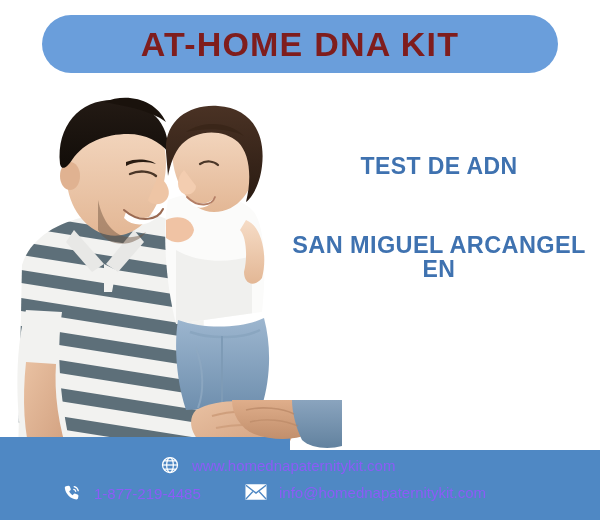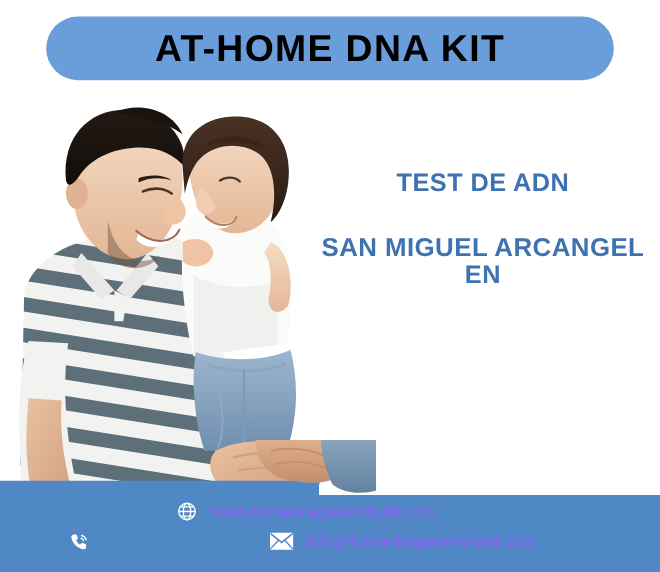--- a/index.html
+++ b/index.html
@@ -26,21 +26,21 @@
     top: 15px;
     width: 516px;
     height: 58px;
     background: #6a9edb;
     border-radius: 29px;
     display: flex;
     align-items: center;
     justify-content: center;
   }
   .header-pill-text {
-    color: #000000;
+    color: #7f1d1d;
     font-size: 34px;
     font-weight: bold;
     letter-spacing: 1.2px;
     line-height: 1;
     white-space: nowrap;
   }
 
   
   .photo {
     position: absolute;
@@ -60,21 +60,21 @@
     text-align: center;
   }
   .headline-line {
     color: #3f72b0;
     font-size: 23px;
     font-weight: bold;
     letter-spacing: 0.4px;
     line-height: 1;
     white-space: nowrap;
   }
-  .headline-line.l1 { margin-bottom: 36px; }
+  .headline-line.l1 { margin-bottom: 56px; }
   .headline-line.l2 { margin-bottom: 36px; }
   .headline-line.l3 { font-size: 23.5px; }
 
   
   .footer {
     position: absolute;
     left: 0;
     top: 430px;
     width: 600px;
     height: 90px;
@@ -281,20 +281,21 @@
       </div>
 
       <div class="footer-row row-phone">
         <span class="ico">
           <svg width="20" height="20" viewBox="0 0 24 24">
             <path d="M7.4 3.2 C 8.3 3 9.1 3.5 9.4 4.3 L 10.4 6.9 C 10.7 7.7 10.4 8.5 9.8 9 L 8.6 9.9 C 9.4 11.9 11 13.6 13 14.6 L 13.9 13.3 C 14.4 12.7 15.3 12.5 16 12.8 L 18.6 13.9 C 19.4 14.2 19.9 15 19.7 15.9 L 19.2 18.3 C 19 19.2 18.2 19.8 17.3 19.7 C 10.1 19 4.2 13.1 3.4 5.9 C 3.3 5 3.9 4.2 4.8 4 Z" fill="#ffffff"></path>
             <path d="M14.6 4.4 C 17 5 18.9 6.9 19.5 9.3" stroke="#ffffff" stroke-width="1.5" fill="none" stroke-linecap="round"></path>
             <path d="M14.1 7.6 C 15.3 7.9 16.2 8.8 16.5 10" stroke="#ffffff" stroke-width="1.5" fill="none" stroke-linecap="round"></path>
           </svg>
         </span>
+        <span>1-877-219-4485</span>
       </div>
 
       <div class="footer-row row-mail">
         <span class="ico">
           <svg width="22" height="18" viewBox="0 0 24 18">
             <rect x="0.5" y="0.5" width="23" height="17" rx="1" fill="#ffffff"></rect>
             <path d="M1 1.6 L 12 10.2 L 23 1.6" fill="none" stroke="#4f88c4" stroke-width="1.6"></path>
             <path d="M1 16.6 L 8.6 8.4 M 23 16.6 L 15.4 8.4" fill="none" stroke="#4f88c4" stroke-width="1.4"></path>
           </svg>
         </span>

